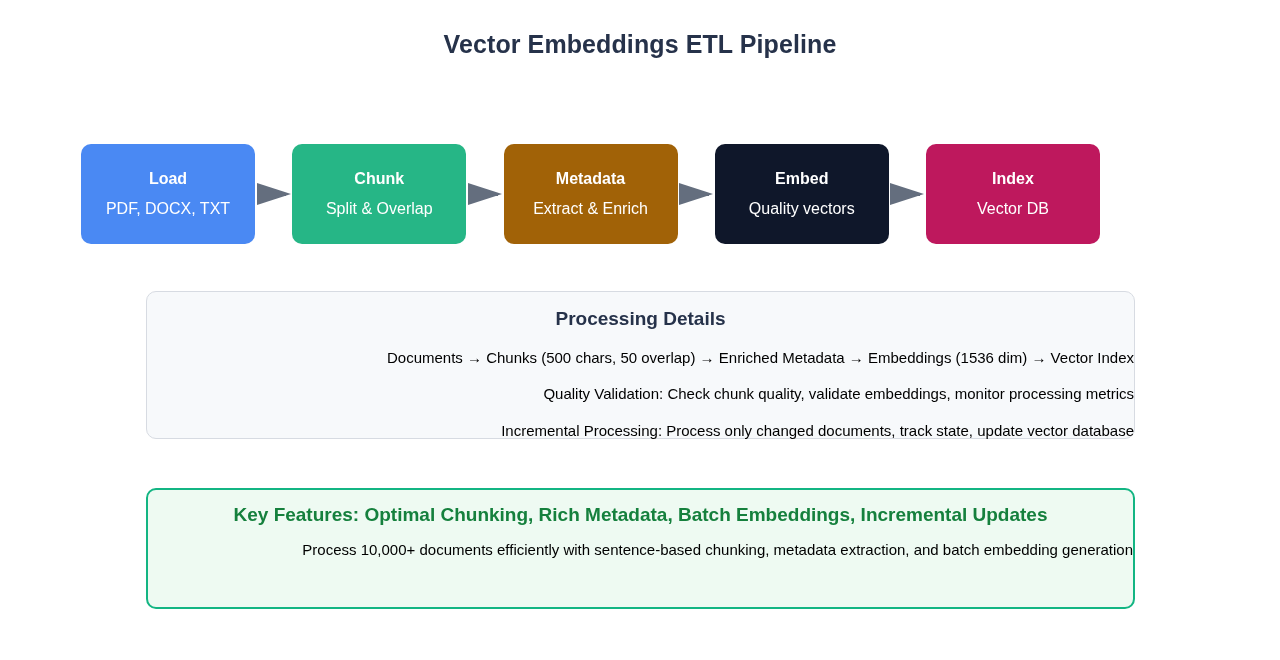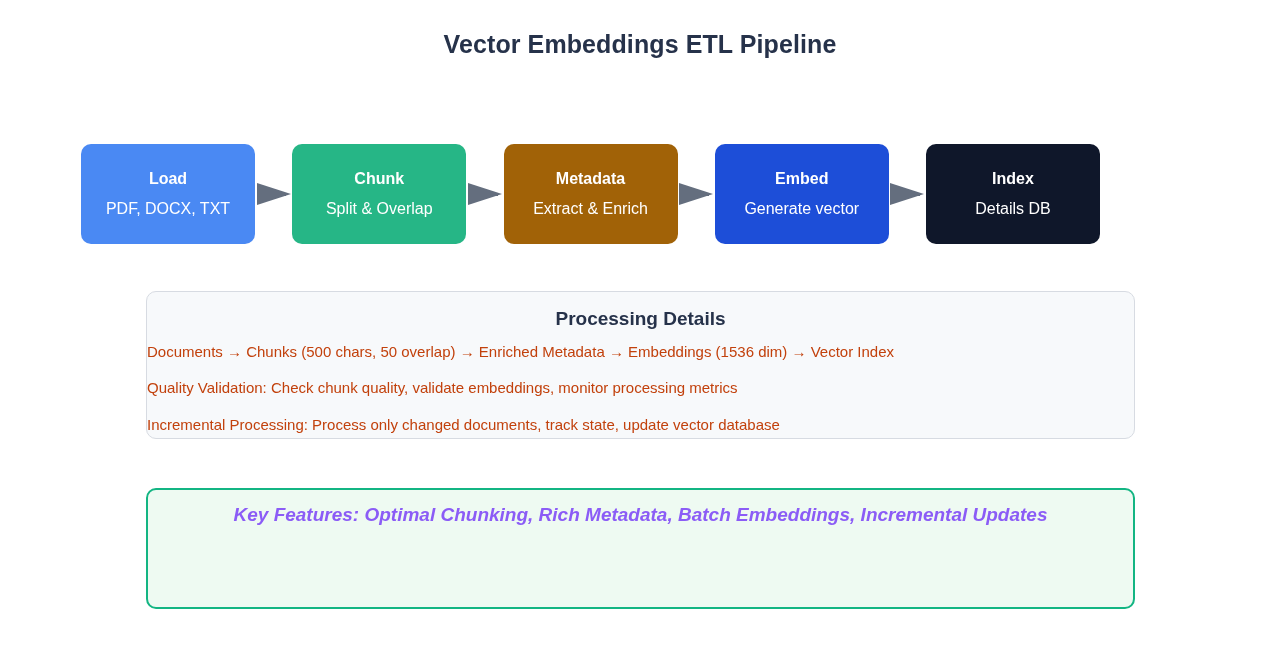--- a/index.html
+++ b/index.html
@@ -123,31 +123,30 @@
     background: #eefaf2;
     border: 2px solid #13b583;
     padding-top: 14px;
   }
 
   .panel-heading {
     text-align: center;
     font-size: 19px;
     font-weight: bold;
     color: #26324a;
-    margin-bottom: 12px;
+    margin-bottom: 18px;
   }
   .panel-heading.green {
-    color: #8b5cf6;
+    color: #15803d;
     margin-bottom: 14px;
-    font-style: italic;
   }
   .panel-line {
-    text-align: left;
+    text-align: right;
     font-size: 15px;
-    color: #c2410c;
+    color: #000000;
     line-height: 1.35;
     margin-bottom: 16px;
   }
   .panel-line:last-child {
     margin-bottom: 0;
   }
 </style>
 </head>
 <body>
 
@@ -180,41 +179,42 @@
     <div class="stage" style="background: #a16207;">
       <div class="stage-title">Metadata</div>
       <div class="stage-sub">Extract &amp; Enrich</div>
     </div>
 
     <div class="arrow">
       <div class="shaft" style="background: rgb(100, 110, 126);"></div>
       <div class="head" style="border-left-color: rgb(100, 110, 126);"></div>
     </div>
 
-    <div class="stage" style="background: #1d4ed8;">
+    <div class="stage" style="background: #0f172a;">
       <div class="stage-title">Embed</div>
-      <div class="stage-sub">Generate vector</div>
-    </div>
-
-    <div class="arrow">
-      <div class="shaft" style="background: rgb(100, 110, 126);"></div>
-      <div class="head" style="border-left-color: rgb(100, 110, 126);"></div>
-    </div>
-
-    <div class="stage" style="background: #0f172a;">
+      <div class="stage-sub">Quality vectors</div>
+    </div>
+
+    <div class="arrow">
+      <div class="shaft" style="background: rgb(100, 110, 126);"></div>
+      <div class="head" style="border-left-color: rgb(100, 110, 126);"></div>
+    </div>
+
+    <div class="stage" style="background: #be185d;">
       <div class="stage-title">Index</div>
-      <div class="stage-sub">Details DB</div>
+      <div class="stage-sub">Vector DB</div>
     </div>
 
   </div>
 
   <div class="panel panel-details">
     <div class="panel-heading">Processing Details</div>
     <div class="panel-line">Documents → Chunks (500 chars, 50 overlap) → Enriched Metadata → Embeddings (1536 dim) → Vector Index</div>
     <div class="panel-line">Quality Validation: Check chunk quality, validate embeddings, monitor processing metrics</div>
     <div class="panel-line">Incremental Processing: Process only changed documents, track state, update vector database</div>
   </div>
 
   <div class="panel panel-features">
     <div class="panel-heading green">Key Features: Optimal Chunking, Rich Metadata, Batch Embeddings, Incremental Updates</div>
+    <div class="panel-line">Process 10,000+ documents efficiently with sentence-based chunking, metadata extraction, and batch embedding generation</div>
   </div>
 
 </div>
 
 </body></html>

